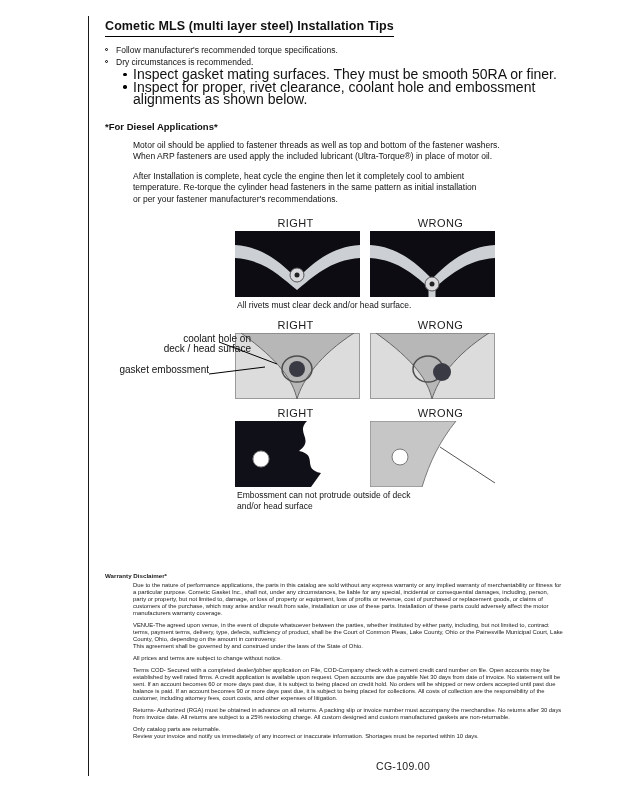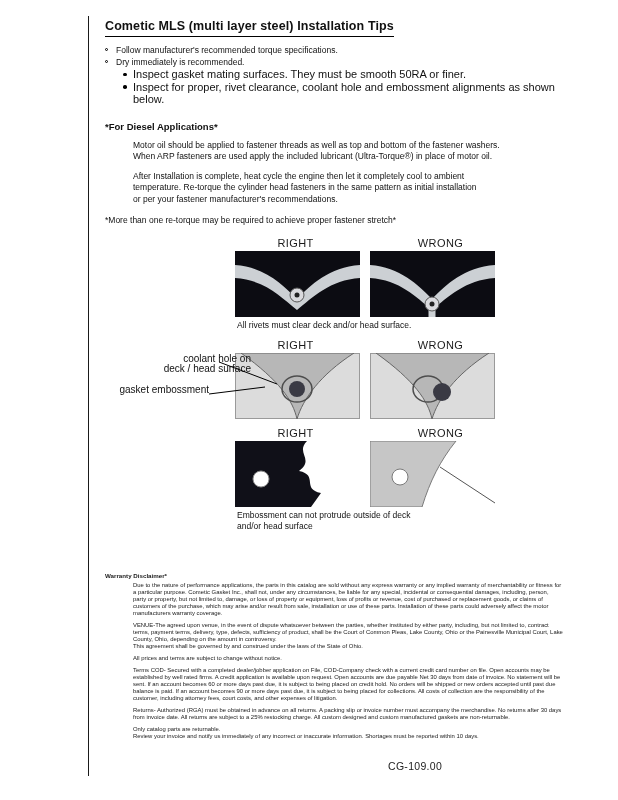--- a/index.html
+++ b/index.html
@@ -6,21 +6,21 @@
   html,body { width:618px; height:800px; background:#ffffff; font-family:"Liberation Sans","DejaVu Sans",sans-serif; color:#111; }
   .page { position:relative; width:618px; height:800px; overflow:hidden; background:#fff; }
   .left-rule { position:absolute; left:88px; top:16px; width:1px; height:760px; background:#1a1a1a; }
   .content { position:absolute; left:105px; top:16px; width:466px; }
 
   .title { display:inline-block; font-size:12.5px; font-weight:bold; padding-bottom:3px; border-bottom:1.5px solid #000; margin-bottom:7px; letter-spacing:0.1px; }
 
   ul.tips { list-style:none; font-size:8.5px; line-height:12px; }
   ul.tips li { position:relative; padding-left:11px; }
   .marker-circle { position:absolute; left:0; top:4px; width:3px; height:3px; border:1px solid #000; border-radius:50%; }
-  ul.subtips { list-style:none; margin-left:18px; font-size:11px; line-height:12.5px; }
+  ul.subtips { list-style:none; margin-left:18px; font-size:14px; line-height:12.5px; }
   ul.subtips li { position:relative; padding-left:10px; }
   .marker-dot { position:absolute; left:0; top:4.5px; width:3.5px; height:3.5px; background:#000; border-radius:50%; }
 
   .diesel-head { font-size:9.5px; font-weight:bold; margin-top:15px; }
   .para { font-size:8.5px; line-height:11.5px; margin-top:8px; }
   .pre { white-space:pre-line;margin-left:28px; }
   .note { font-size:8.5px; margin-top:10px; }
 
   .figures { margin-left:130px; margin-top:12px; width:266px; }
   .fig-block { position:relative; margin-bottom:8px; }
@@ -32,47 +32,46 @@
 
   .lbl { position:absolute; font-size:10px; line-height:9.5px; text-align:right; color:#111; }
   .lbl-coolant { left:-102px; top:15px; width:90px; }
   .lbl-gasket  { left:-120px; top:46px; width:94px; }
   .leader-lines { position:absolute; left:-32px; top:17px; width:84px; height:44px; pointer-events:none; z-index:3; }
 
   .disclaimer { position:absolute; left:105px; top:572px; width:458px; font-size:5.9px; line-height:7px; color:#1a1a1a; }
   .disclaimer-head { font-weight:bold; font-size:6.2px; margin-bottom:3px; }
   .disclaimer p { margin-bottom:5px; }
 
-  .footer-code { position:absolute; left:388px; top:760px; font-size:10.5px; letter-spacing:0.3px; color:#222; }
+  .footer-code { position:absolute; left:376px; top:760px; font-size:10.5px; letter-spacing:0.3px; color:#222; }
 </style>
 </head>
 <body>
 
 <div class="page">
   <div class="left-rule"></div>
 
   <div class="content">
     <h1 class="title">Cometic MLS (multi layer steel) Installation Tips</h1>
 
     <ul class="tips">
       <li><span class="marker-circle"></span><span>Follow manufacturer's recommended torque specifications.</span></li>
-      <li><span class="marker-circle"></span><span>Dry immediately is recommended.</span></li>
+      <li><span class="marker-circle"></span><span>Dry circumstances is recommended.</span></li>
     </ul>
     <ul class="subtips">
       <li><span class="marker-dot"></span><span>Inspect gasket mating surfaces.  They must be smooth 50RA or finer.</span></li>
       <li><span class="marker-dot"></span><span>Inspect for proper, rivet clearance, coolant hole and embossment alignments as shown below.</span></li>
     </ul>
 
     <div class="diesel-head">*For Diesel Applications*</div>
     <p class="para pre">Motor oil should be applied to fastener threads as well as top and bottom of the fastener washers.
 When ARP fasteners are used apply the included lubricant (Ultra-Torque®) in place of motor oil.</p>
     <p class="para pre">After Installation is complete, heat cycle the engine then let it completely cool to ambient
 temperature. Re-torque the cylinder head fasteners in the same pattern as initial installation
 or per your fastener manufacturer's recommendations.</p>
-    <p class="note">*More than one re-torque may be required to achieve proper fastener stretch*</p>
 
     <div class="figures">
 
       <div class="fig-block">
         <div class="fig-heads">
           <div class="fig-head">RIGHT</div>
           <div class="fig-head">WRONG</div>
         </div>
         <div class="fig-imgs">
           <svg width="125" height="66" viewBox="0 0 125 66">

